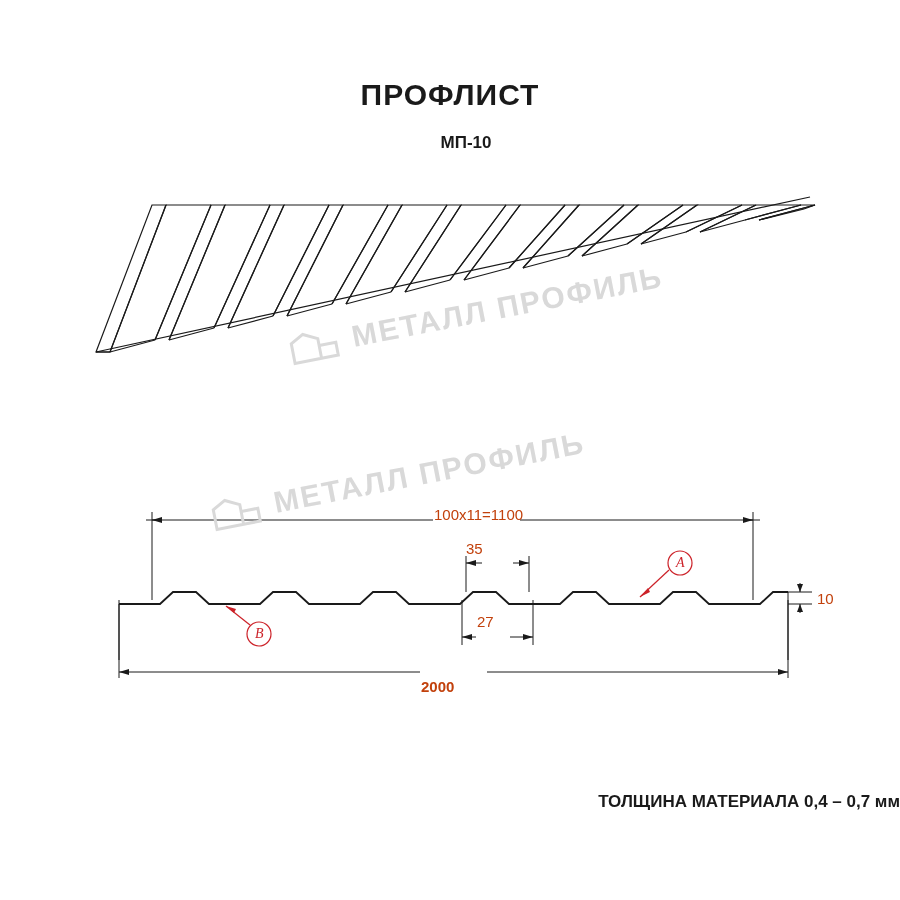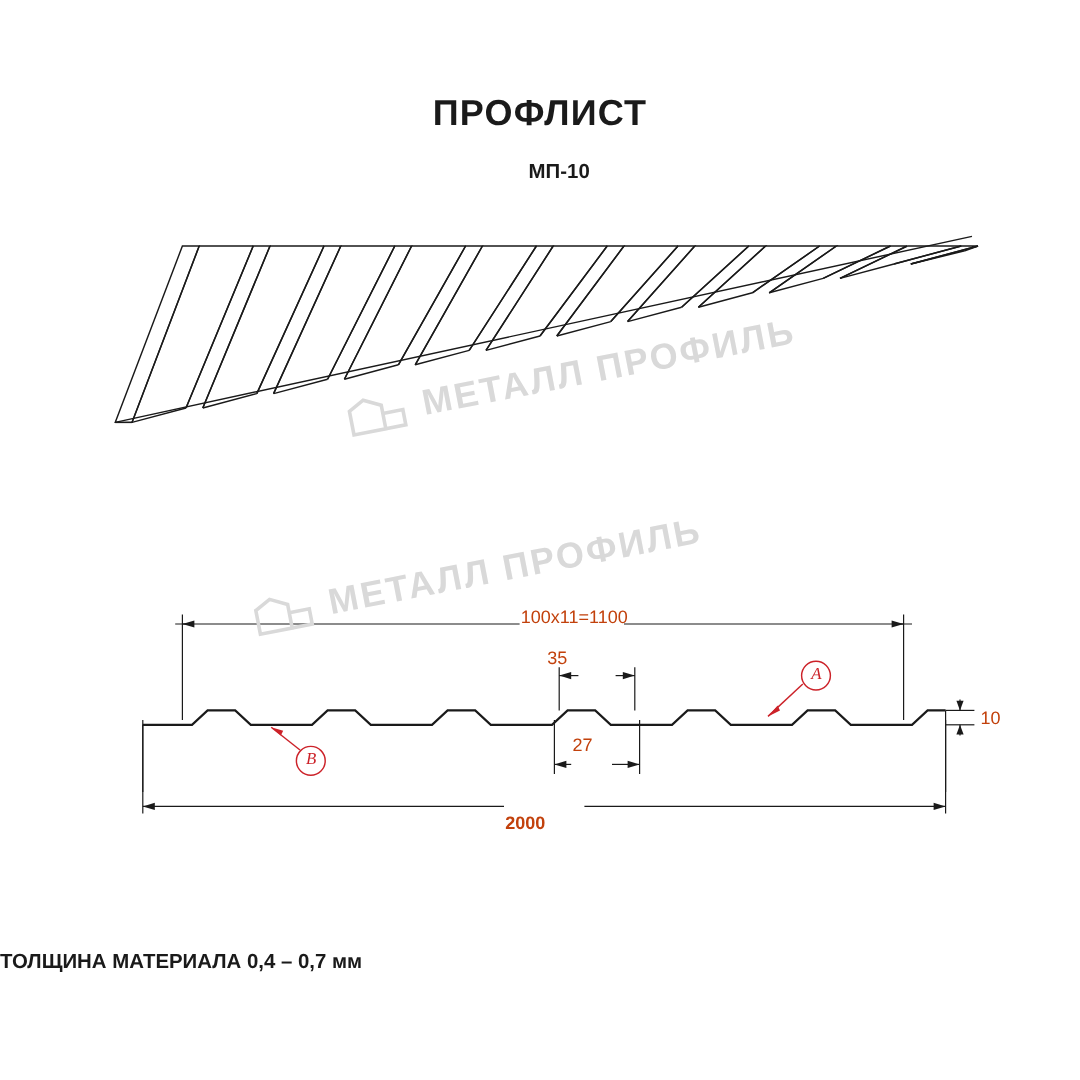--- a/index.html
+++ b/index.html
@@ -38,21 +38,21 @@
     text-align: center;
     font-size: 17px;
     font-weight: bold;
     color: #1a1a1a;
   }
   .footer-note {
     position: absolute;
     top: 792px;
     left: 0;
     width: 900px;
-    text-align: left;
+    text-align: right;
     font-size: 17px;
     font-weight: bold;
     color: #1a1a1a;
   }
   .svg-layer {
     position: absolute;
     top: 0;
     left: 0;
   }
   .wm {
@@ -259,21 +259,21 @@
     </svg><span>МЕТАЛЛ ПРОФИЛЬ</span>
   </div>
 
   <div class="wm wm2">
     <svg class="wm-logo" width="52" height="34" viewBox="0 0 52 34">
       <path d="M3,30 L3,10 L16,3 L30,10 L30,30 Z M30,17 L47,17 L47,30 L30,30" fill="none" stroke="#d9d9d9" stroke-width="3"></path>
     </svg><span>МЕТАЛЛ ПРОФИЛЬ</span>
   </div>
 
   <div class="dimlabel" style="top:506px; left:434px;">100x11=1100</div>
-  <div class="dimlabel" style="top:540px; left:456px;">35</div>
+  <div class="dimlabel" style="top:540px; left:466px;">35</div>
   <div class="dimlabel" style="top:613px; left:477px;">27</div>
   <div class="dimlabel" style="top:590px; left:817px;">10</div>
   <div class="dimlabel" style="top:678px; left:421px; font-weight:bold;">2000</div>
 
   <div class="callout-letter" style="top:555px; left:676px;">A</div>
   <div class="callout-letter" style="top:626px; left:255px;">B</div>
 
   <div class="footer-note">ТОЛЩИНА МАТЕРИАЛА 0,4 – 0,7 мм</div>
 
 </div>

